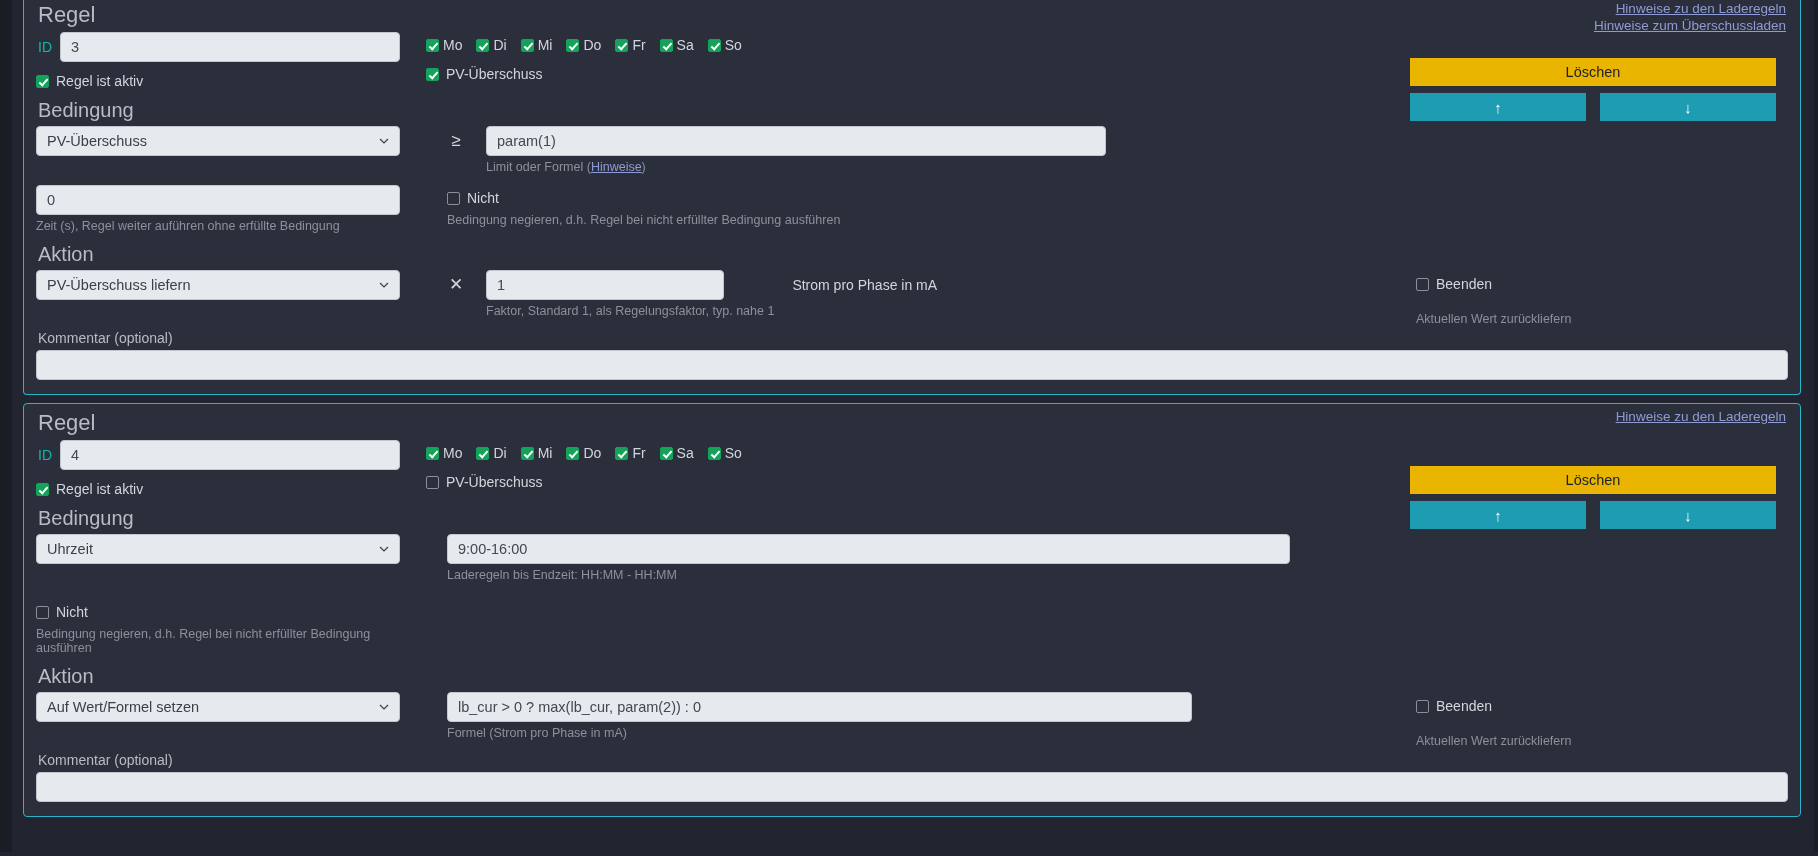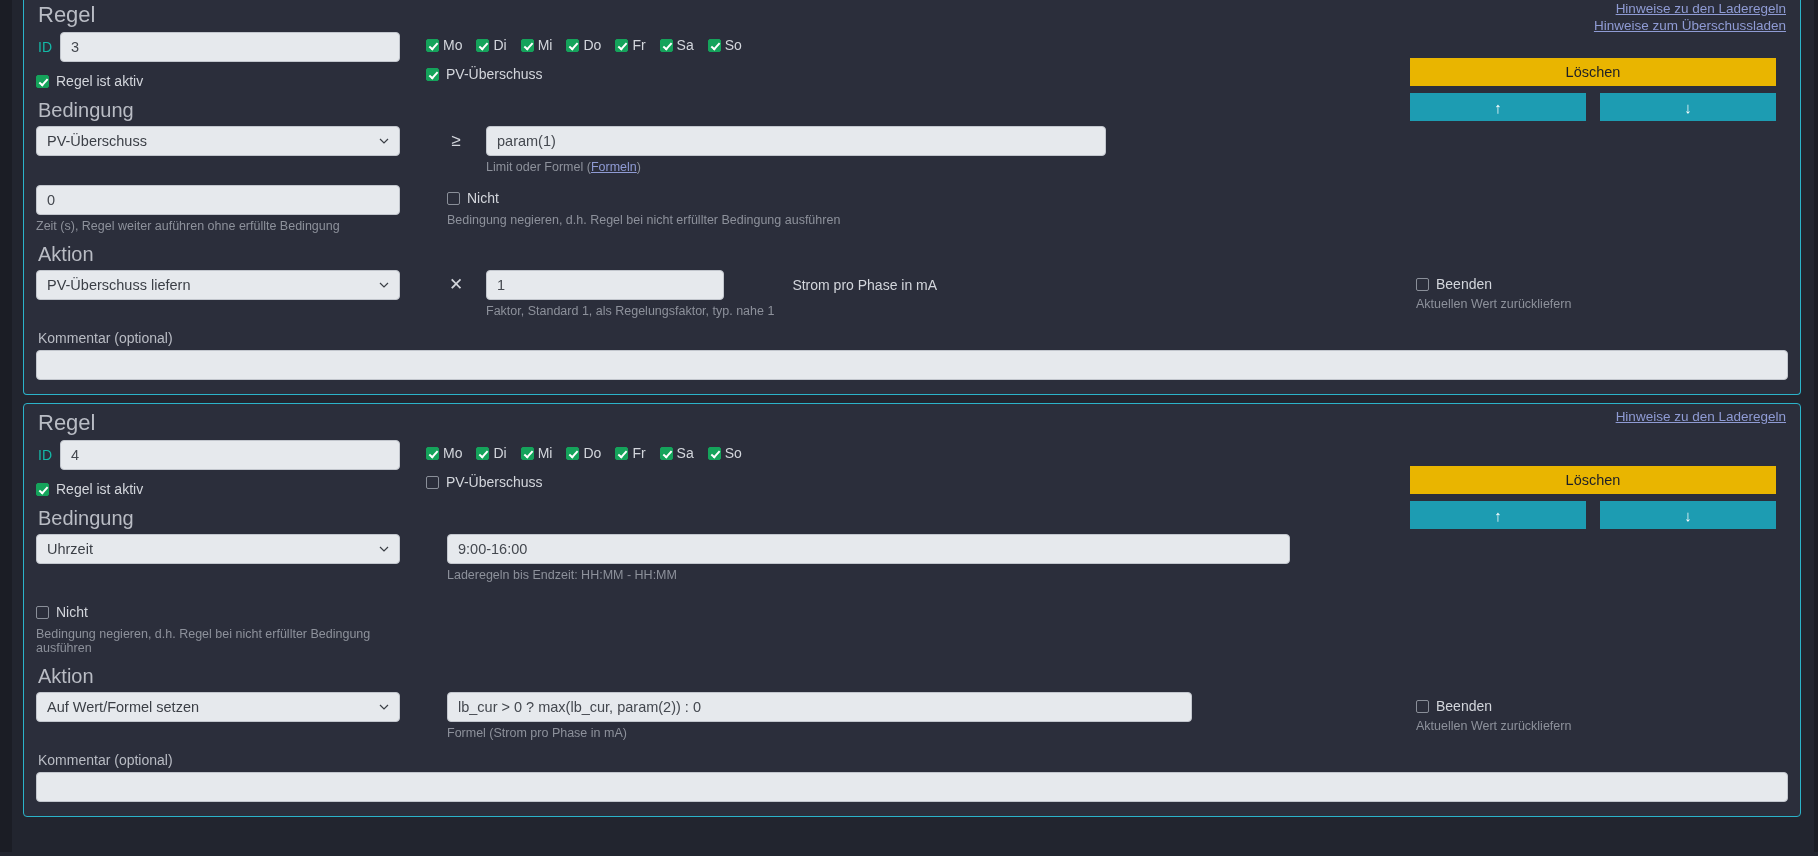--- a/index.html
+++ b/index.html
@@ -233,21 +233,21 @@
     font-size: 15px;
     line-height: 1;
   }
   .move-row { display: flex; gap: 14px; }
 
   .end-block {
     position: absolute;
     right: 12px;
     width: 360px;
   }
-  .end-help { font-size: 12.5px; color: #8d919b; margin-top: 5px; }
+  .end-help { font-size: 12.5px; color: #8d919b; margin-top: 20px; }
 
   
   .left-edge {
     position: absolute;
     left: 0; top: 0;
     width: 12px; height: 100%;
     background: #1b1d25;
   }
   .right-edge {
     position: absolute;
@@ -343,21 +343,21 @@
           <span class="sel-arrow">
             <svg viewBox="0 0 10 10" width="10" height="10">
                 <path d="M1 3 L5 7 L9 3" fill="none" stroke="#3b3f46" stroke-width="1.2"></path>
               </svg>
           </span>
         </div>
       </div>
       <div class="op-symbol">≥</div>
       <div class="col-mid">
         <input class="txt" style="width: 620px;" value="param(1)">
-        <div class="help"><span>Limit oder Formel (</span><a>Formeln</a><span>)</span></div>
+        <div class="help"><span>Limit oder Formel (</span><a>Hinweise</a><span>)</span></div>
       </div>
     </div>
 
     <div class="row" style="margin-top:11px">
       <div class="col-left">
         <input class="txt" style="width: 364px;" value="0">
         <div class="help">Zeit (s), Regel weiter auführen ohne erfüllte Bedingung</div>
       </div>
       <div class="col-mid" style="padding-left:21px">
         <div class="cbx-line" style="padding-top:5px">

